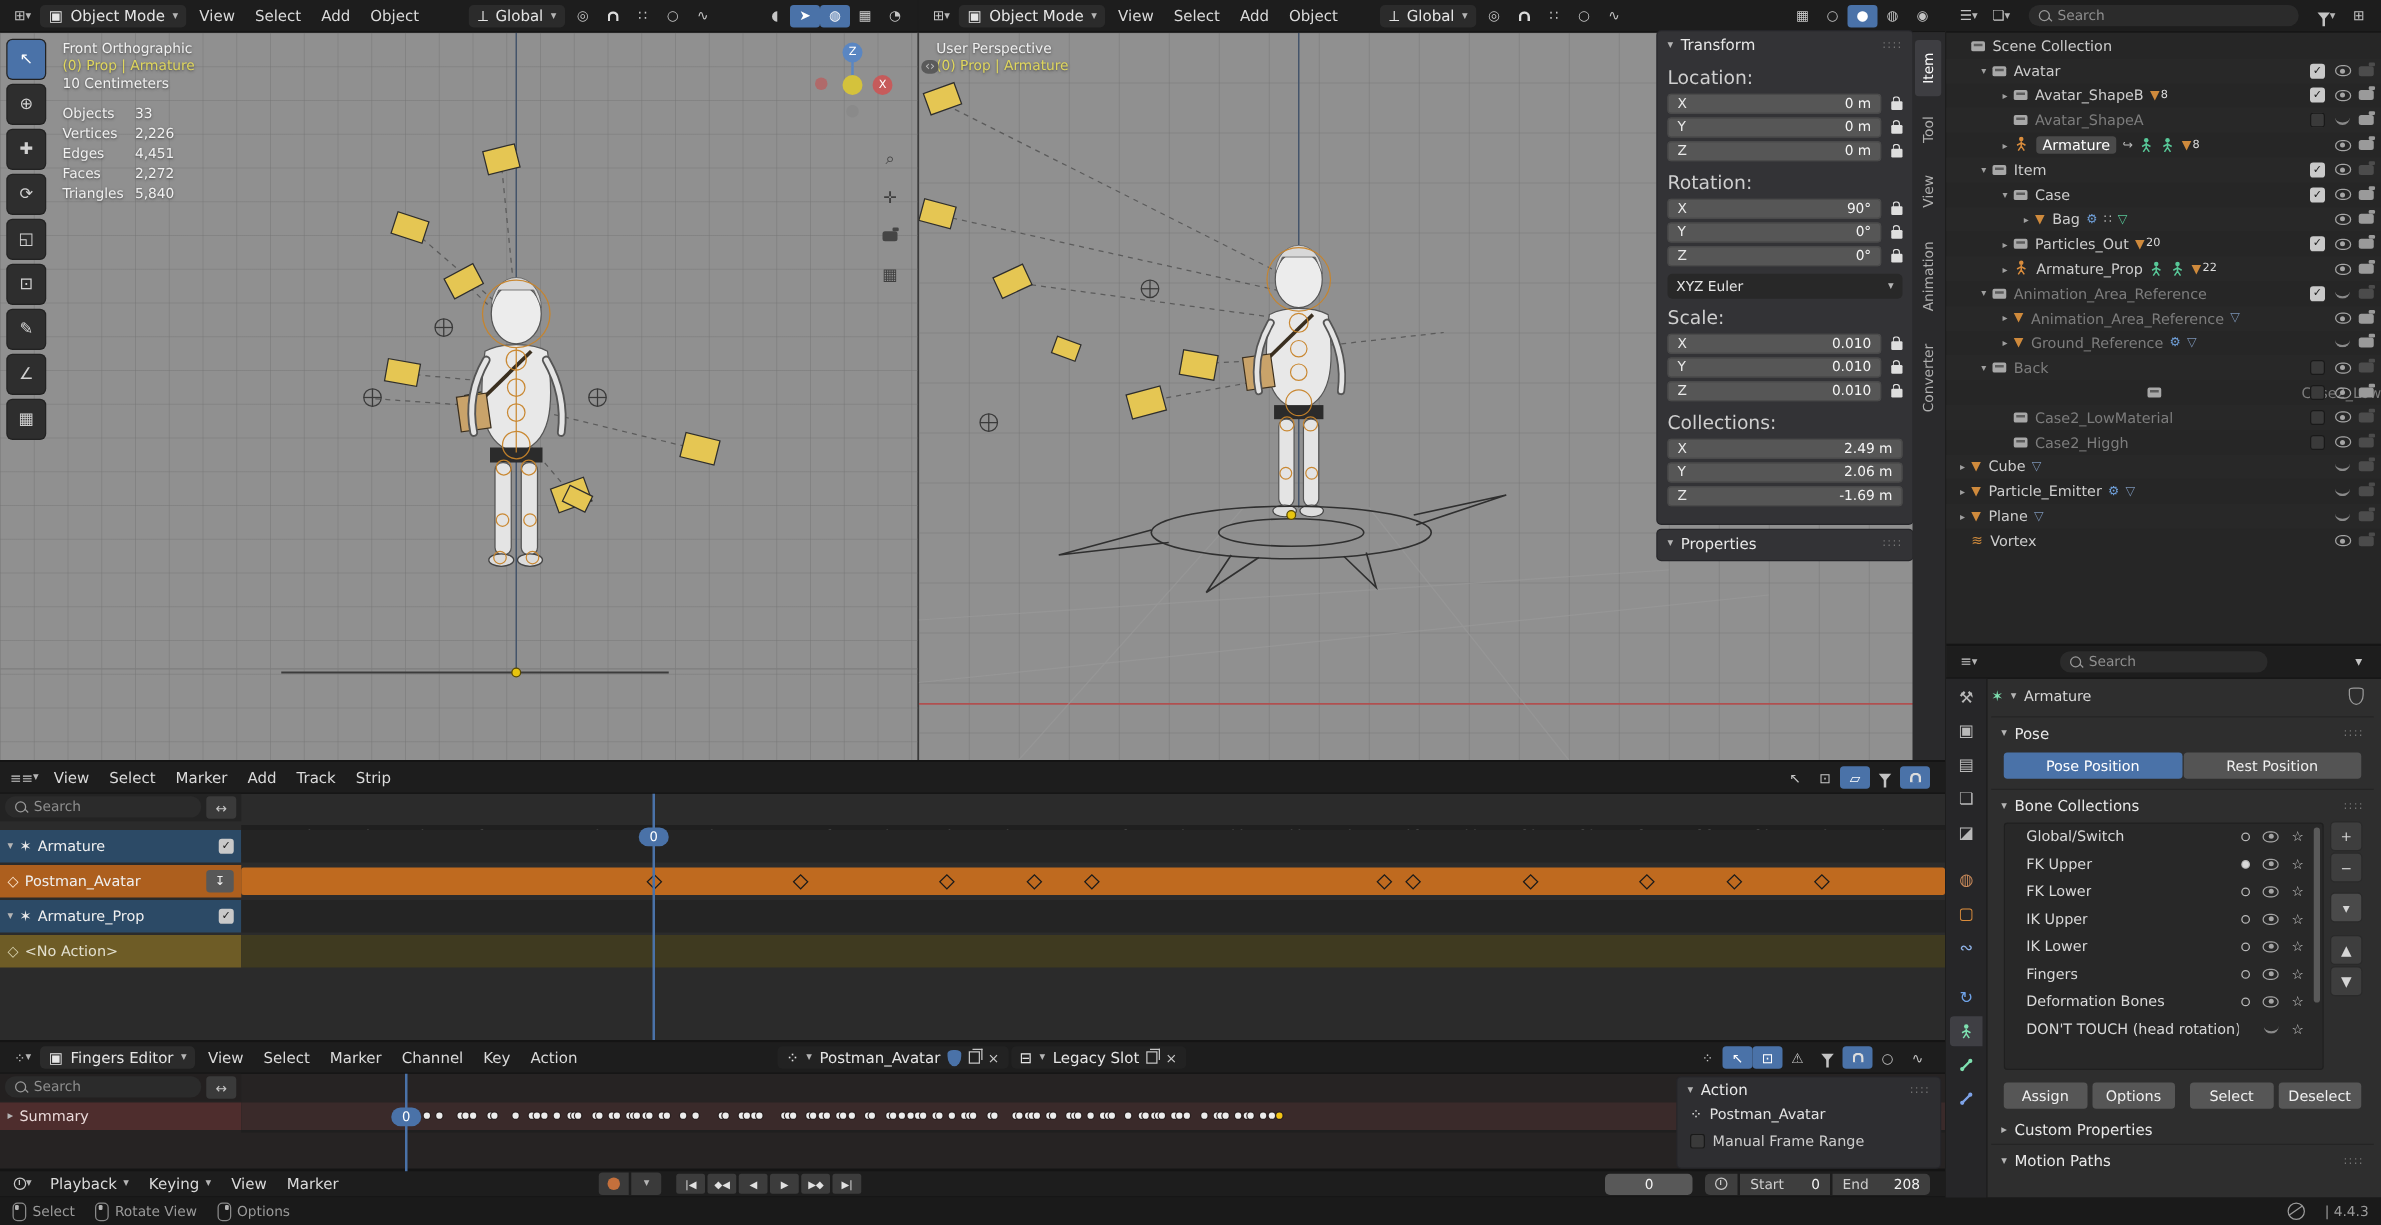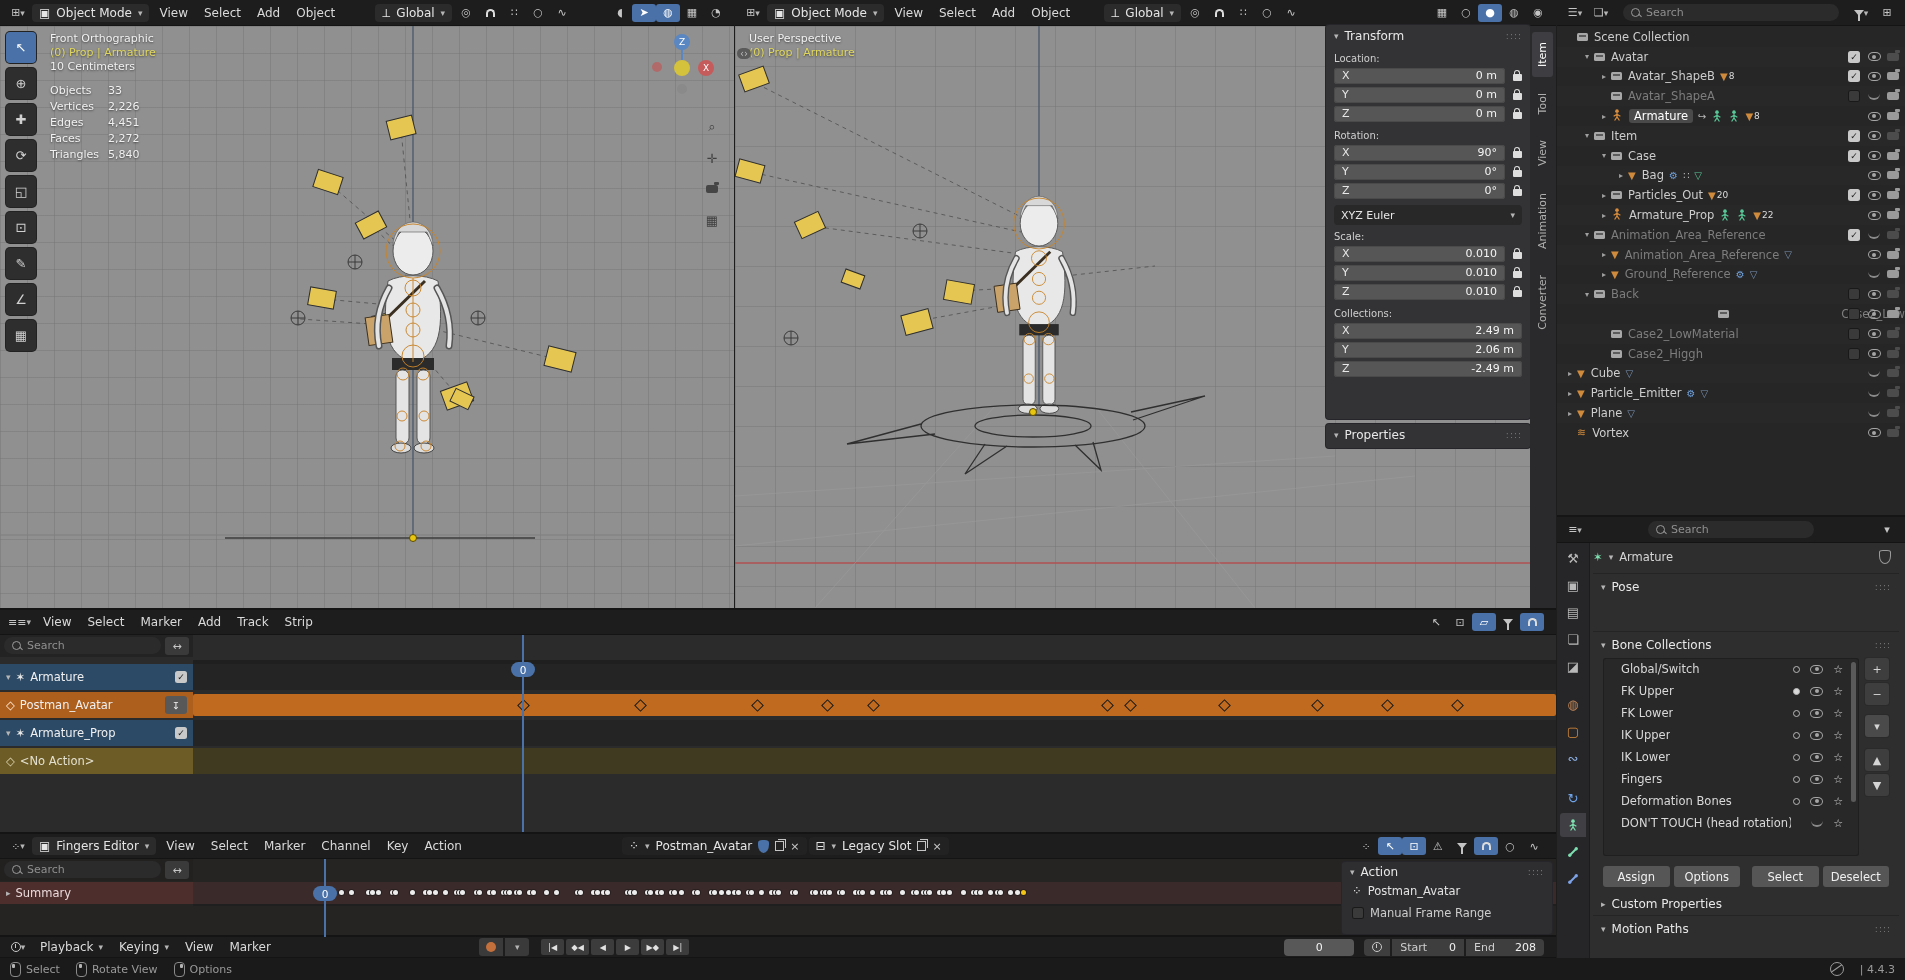--- a/index.html
+++ b/index.html
@@ -17,21 +17,21 @@
   .ovl.y{color:#e0d75e;}
   .statrow{display:flex;gap:0;}
   .statrow .k{width:58px;}
   .statrow .v{}
   .toolbtn{width:30px;height:31px;background:#2e2e2e;border-radius:4px;margin-bottom:5px;display:flex;align-items:center;justify-content:center;color:#d0d0d0;font-size:13px;box-shadow:0 0 0 1px #222;}
   .toolbtn.on{background:#4a72a8;color:#fff;}
   
   .panel{background:#333336;border-radius:3px;box-shadow:0 0 0 1px #26262a;}
   .ptitle{font-size:12px;color:#e8e8e8;padding:4px 8px;display:flex;align-items:center;gap:6px;}
   .grip{margin-left:auto;color:#777;font-size:9px;letter-spacing:1px;}
-  .sec{color:#cfcfcf;font-size:10px;}
+  .sec{color:#cfcfcf;font-size:15px;}
   .trow{display:flex;align-items:center;height:17px;margin-bottom:2px;}
   .tfield{flex:1;background:#565656;border-radius:3px;height:16px;display:flex;align-items:center;padding:0 8px;color:#f4f4f4;font-size:11px;box-shadow:inset 0 0 0 1px #4a4a4a;}
   .tfield .ax{width:22px;color:#e8e8e8;}
   .tfield .val{margin-left:auto;}
   .lock{width:9px;height:7px;background:#dedede;border-radius:1px;position:relative;margin-left:8px;margin-top:3px;flex:0 0 auto;}
   .lock::before{content:"";position:absolute;left:1px;top:-4px;width:4px;height:4px;border:1.5px solid #dedede;border-bottom:none;border-radius:3px 3px 0 0;}
   .vtabs{background:#2a2a2c;}
   .vtab{writing-mode:vertical-rl;transform:rotate(180deg);color:#b0b0b0;font-size:11px;padding:10px 4px;margin:6px 2px;border-radius:3px;}
   .vtab.on{background:#3e3e42;color:#fff;}
   
@@ -460,21 +460,21 @@
           </div>
           <div class="trow">
             <div class="tfield">
               <span class="ax">Y</span>
               <span class="val">2.06 m</span>
             </div>
           </div>
           <div class="trow">
             <div class="tfield">
               <span class="ax">Z</span>
-              <span class="val">-2.49 m</span>
+              <span class="val">-1.69 m</span>
             </div>
           </div>
         </div>
     </div>
   </div>
   <div class="abs panel" style="left:1326px;top:424px;width:204px;height:24px;z-index:6">
     <div class="ptitle">
         <span class="chev">▾</span>
         <span>Properties</span>
         <span class="grip">::::</span>
@@ -854,20 +854,24 @@
         <span class="chev">▾</span>
       <span>Armature</span>
       <span style="margin-left:auto;margin-right:8px;width:10px;height:12px;border:1px solid #9a9a9a;border-radius:4px 4px 6px 6px/2px 2px 8px 8px"></span>
     </div>
     <div class="abs" style="left:36px;top:56px;width:306px;border-top:1px solid #242424">
       <div class="ptitle" style="padding:6px 8px">
           <span class="chev">▾</span>
           <span>Pose</span>
           <span class="grip">::::</span>
         </div>
+      <div style="display:flex;padding:2px 10px;gap:1px">
+        <span class="pbtn blue" style="flex:1">Pose Position</span>
+        <span class="pbtn" style="flex:1">Rest Position</span>
+      </div>
     </div>
     <div class="abs" style="left:36px;top:114px;width:306px;border-top:1px solid #242424">
       <div class="ptitle" style="padding:6px 8px">
           <span class="chev">▾</span>
           <span>Bone Collections</span>
           <span class="grip">::::</span>
         </div>
       <div style="display:flex;padding:0 10px;gap:6px">
         <div id="boneList" style="flex:1;background:#282828;border-radius:3px;box-shadow:inset 0 0 0 1px #1f1f1f;position:relative;height:198px;overflow:hidden">
           <div class="abs" style="right:3px;top:4px;width:5px;height:140px;background:#5a5a5a;border-radius:3px"></div>

